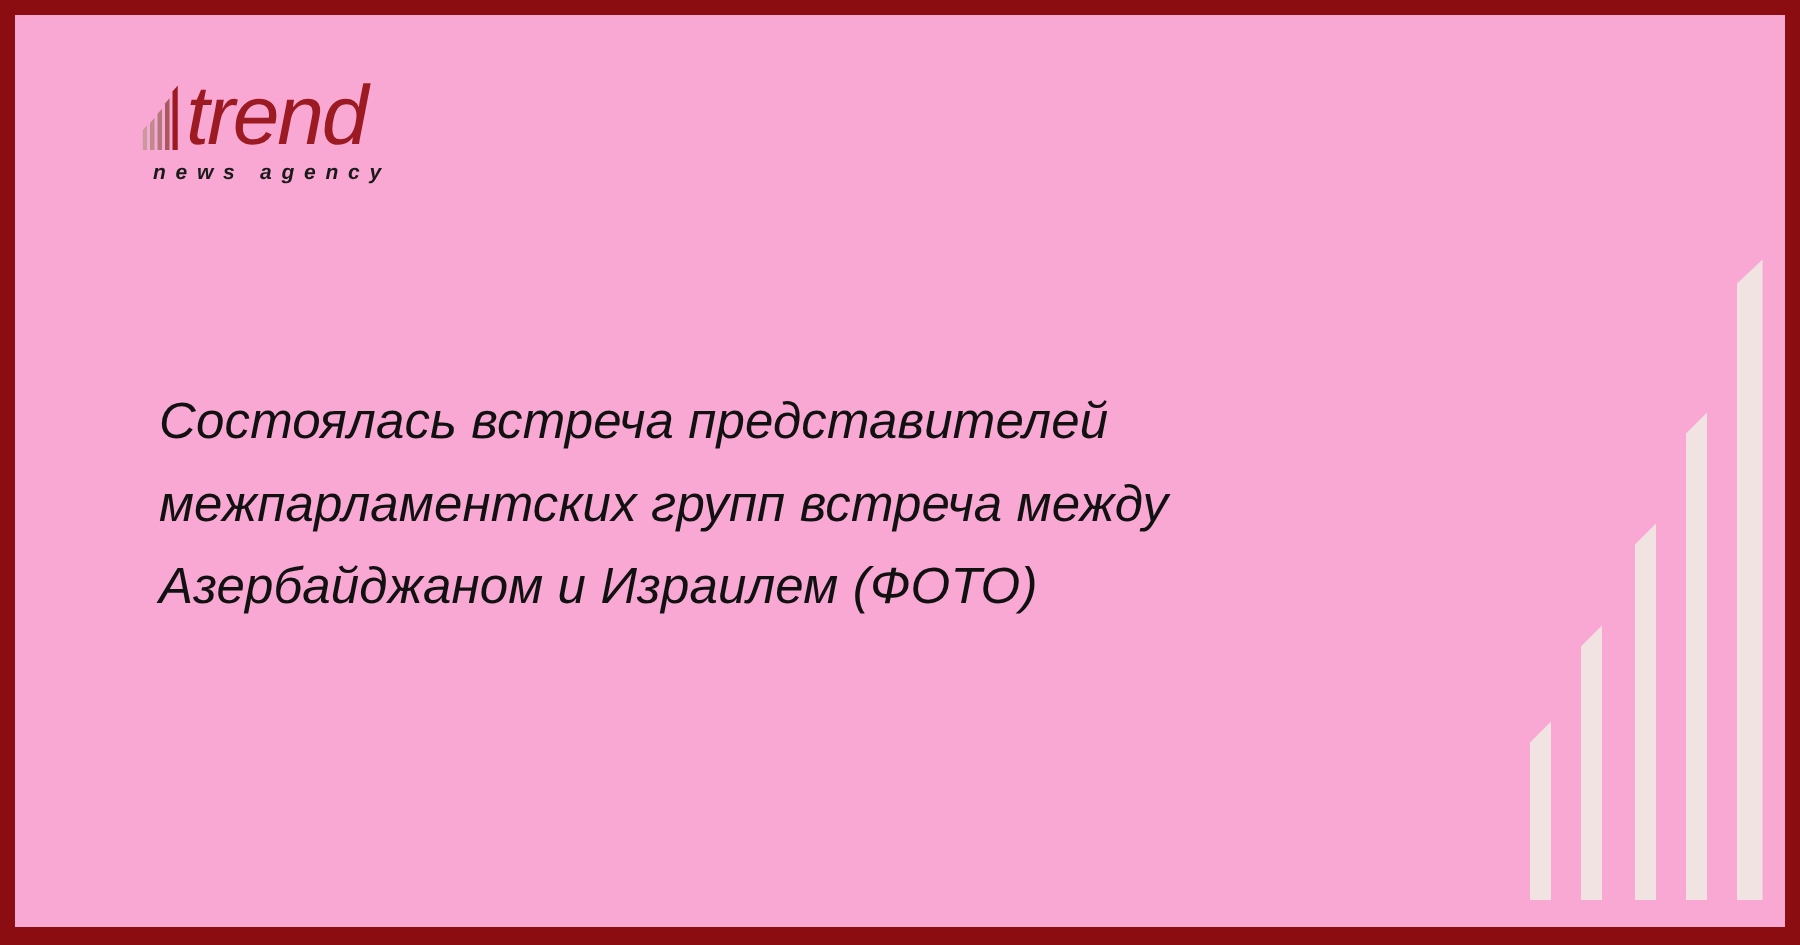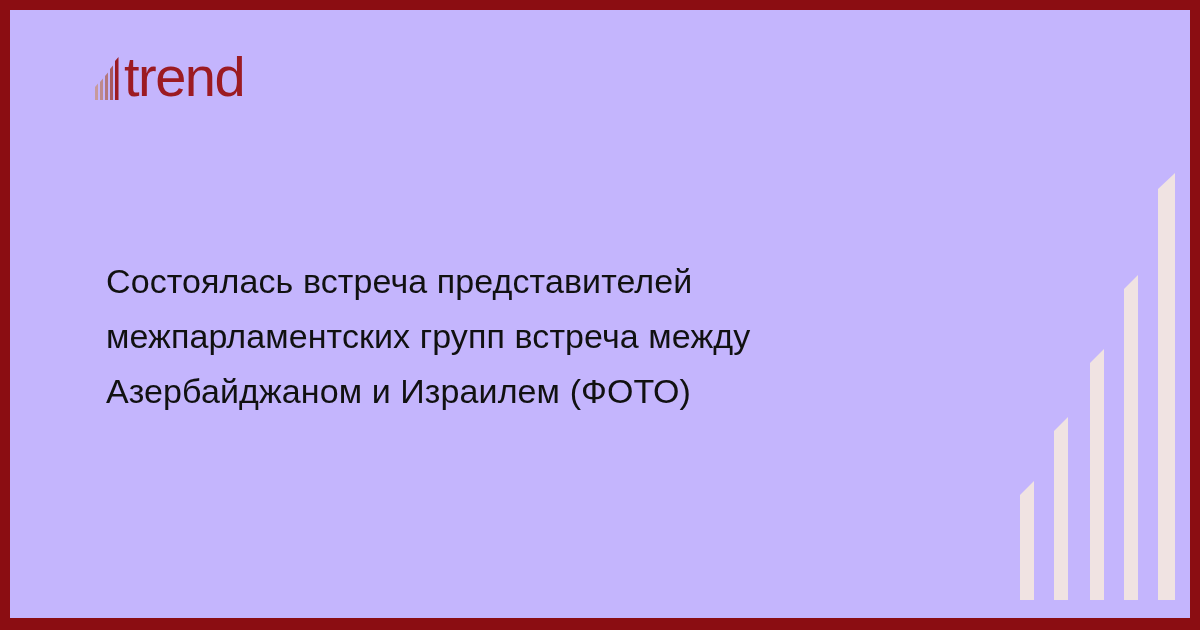--- a/index.html
+++ b/index.html
@@ -20,22 +20,23 @@
     width: 1200px;
     height: 630px;
     background: #8B0D12;      
     padding: 10px 10px 12px 10px;
   }
 
   .canvas {
     position: relative;
     width: 100%;
     height: 100%;
-    background: #c4b5fd;      
+    background: #f9a8d4;      
     overflow: hidden;
+    font-style: italic;
   }
 
   
   .watermark {
     position: absolute;
     right: 10px;
     top: 155px;
     width: 160px;
     height: 435px;
     pointer-events: none;
@@ -117,18 +118,19 @@
           <svg viewBox="0 0 28 46" preserveAspectRatio="none" aria-hidden="true">
             <path d="M0 33 L3 29.5 L3 46 L0 46 Z" fill="#C79A9C"></path>
             <path d="M5 28 L8 24.5 L8 46 L5 46 Z" fill="#BE8A8D"></path>
             <path d="M10 22 L13 18.5 L13 46 L10 46 Z" fill="#B3787C"></path>
             <path d="M15 15 L18 11.5 L18 46 L15 46 Z" fill="#A8585E"></path>
             <path d="M20 7 L23.5 3 L23.5 46 L20 46 Z" fill="#9C1B22"></path>
           </svg>
         </span>
         <span class="logo-word">trend</span>
       </div>
+      <div class="logo-sub">news agency</div>
     </div>
 
     <div class="headline">Состоялась встреча представителей межпарламентских групп встреча между Азербайджаном и Израилем (ФОТО)</div>
 
   </div>
 </div>
 
 </body></html>

